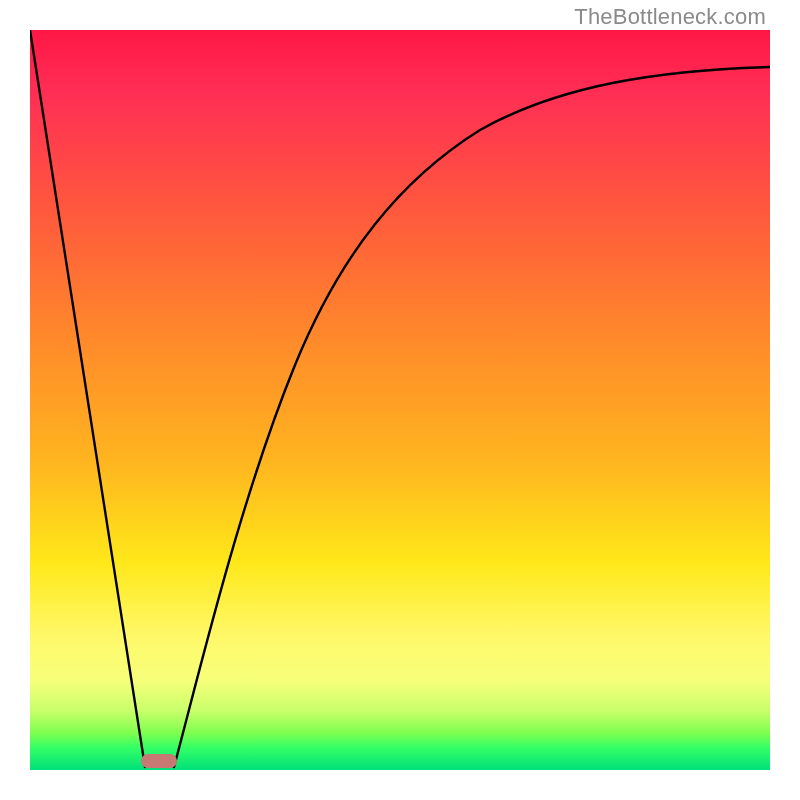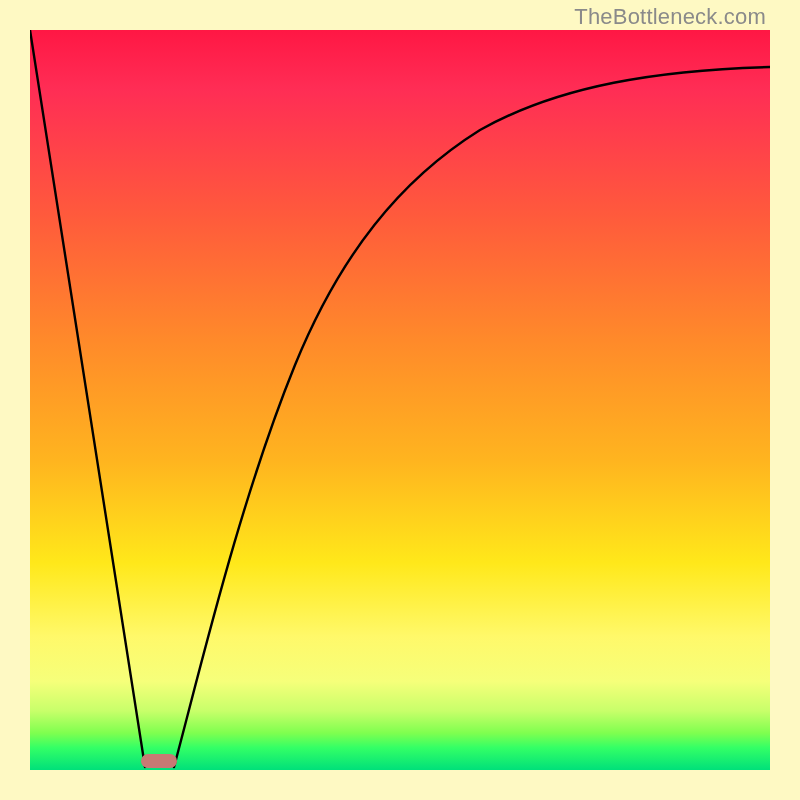--- a/index.html
+++ b/index.html
@@ -8,21 +8,21 @@
     width: 800px;
     height: 800px;
     overflow: hidden;
     background: #000;
     font-family: Arial, Helvetica, sans-serif;
   }
   .frame {
     position: relative;
     width: 800px;
     height: 800px;
-    background: #fef9c3;
+    background: #ffffff;
   }
   .plot {
     position: absolute;
     left: 30px;
     top: 30px;
     width: 740px;
     height: 740px;
     
     background: linear-gradient(
       to bottom,

